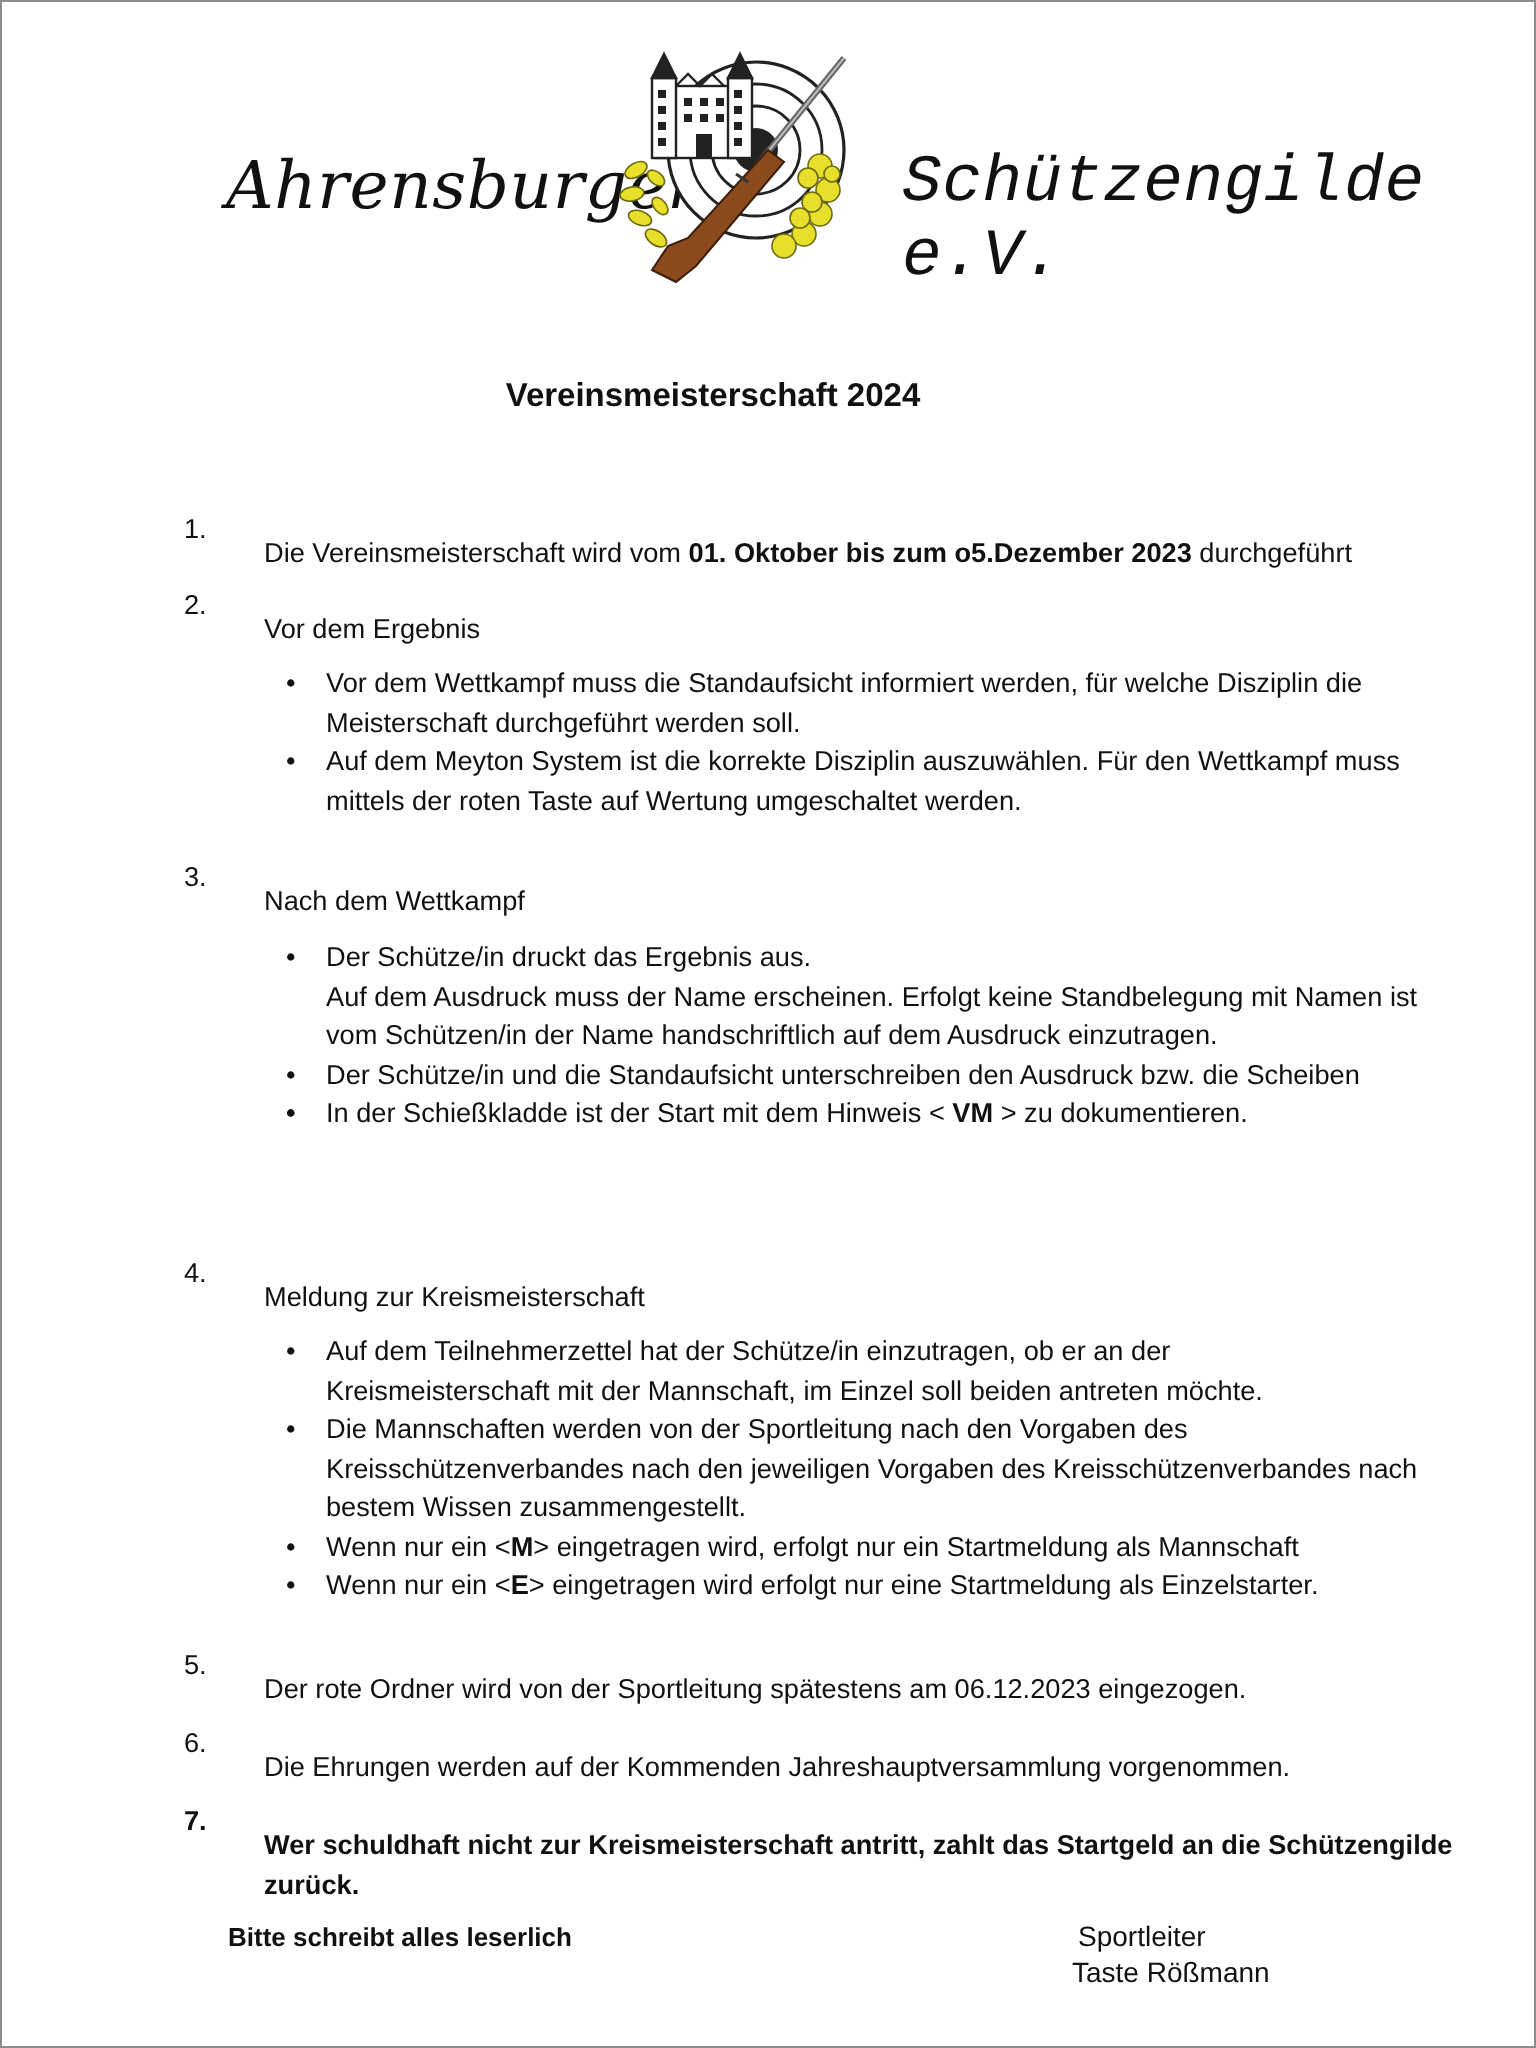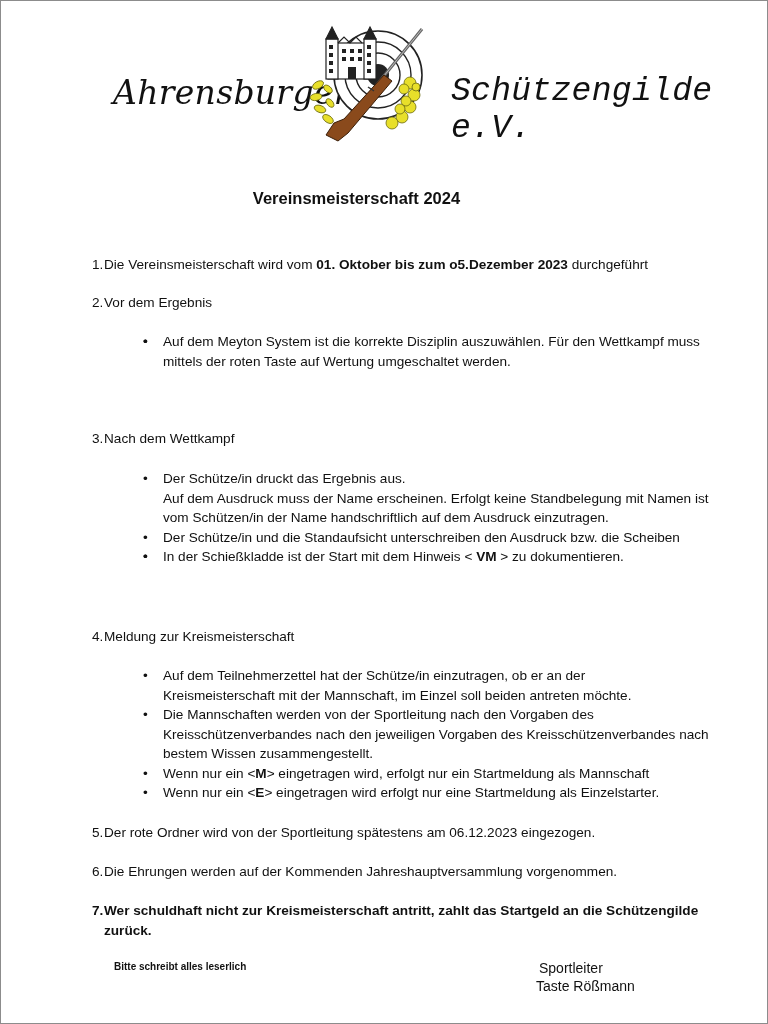--- a/index.html
+++ b/index.html
@@ -19,27 +19,27 @@
   .brand-left { left:112px; }
   .brand-right { left:450px;font-family:Liberation Mono, monospace; }
   .logo { position:absolute; left:303px; top:22px; width:124px; height:122px; }
 
   .title {
     position:absolute; left:0; width:711px; top:188px; text-align:center;
     font-size:16.5px; font-weight:bold;
   }
   .num-item { position:absolute; left:91px; font-size:13.6px; line-height:19.5px; }
   .num-item .n { position:absolute; left:0; width:22px; }
-  .num-item .t { position:absolute; left:12px; white-space:nowrap; }
+  .num-item .t { position:absolute; left:40px; white-space:nowrap;margin-top:12px; }
   .num-item.bold { font-weight:bold; }
   .bullets { position:absolute; left:138px; font-size:13.6px; line-height:19.5px; }
   .bullet { position:relative; padding-left:24px; }
   .bullet .dot { position:absolute; left:4px; top:0; }
   b { font-weight:bold; }
-  .footer-left { position:absolute; left:113px; top:960px; font-size:10px; font-weight:bold; }
+  .footer-left { position:absolute; left:113px; top:960px; font-size:13px; font-weight:bold; }
   .footer-right { position:absolute; left:538px; top:958px; font-size:14px; line-height:18px; }
   .footer-right .l2 { margin-left:-3px; }
 </style>
 </head>
 <body>
 
 <div class="page">
 
   <div class="header">
     <div class="brand-left">Ahrensburger</div>
@@ -114,21 +114,21 @@
   <div class="num-item" style="top:254px;">
     <span class="n">1.</span>
     <span class="t"><span>Die Vereinsmeisterschaft wird vom </span><b>01. Oktober bis zum o5.Dezember 2023</b><span> durchgeführt</span></span>
   </div>
 
   <div class="num-item" style="top:292px;">
     <span class="n">2.</span>
     <span class="t">Vor dem Ergebnis</span>
   </div>
   <div class="bullets" style="top:331px; width:570px;">
-    <div class="bullet"><span class="dot">•</span></div>
+    <div class="bullet"><span class="dot">•</span><span>Vor dem Wettkampf muss die Standaufsicht informiert werden, für welche Disziplin die Meisterschaft durchgeführt werden soll.</span></div>
     <div class="bullet"><span class="dot">•</span><span>Auf dem Meyton System ist die korrekte Disziplin auszuwählen. Für den Wettkampf muss mittels der roten Taste auf Wertung umgeschaltet werden.</span></div>
   </div>
 
   <div class="num-item" style="top:428px;">
     <span class="n">3.</span>
     <span class="t">Nach dem Wettkampf</span>
   </div>
   <div class="bullets" style="top:468px; width:590px;">
     <div class="bullet"><span class="dot">•</span><span>Der Schütze/in druckt das Ergebnis aus.</span><br><span>Auf dem Ausdruck muss der Name erscheinen. Erfolgt keine Standbelegung mit Namen ist vom Schützen/in der Name handschriftlich auf dem Ausdruck einzutragen.</span></div>
     <div class="bullet" style="white-space:nowrap;"><span class="dot">•</span><span>Der Schütze/in und die Standaufsicht unterschreiben den Ausdruck bzw. die Scheiben</span></div>

